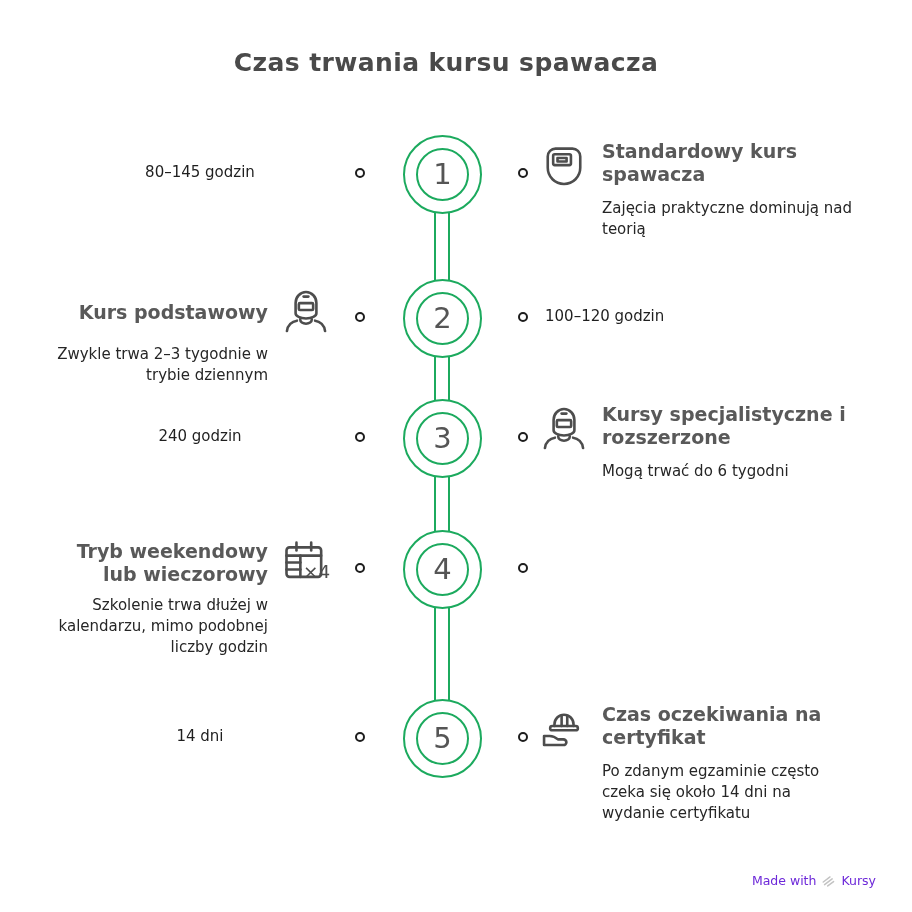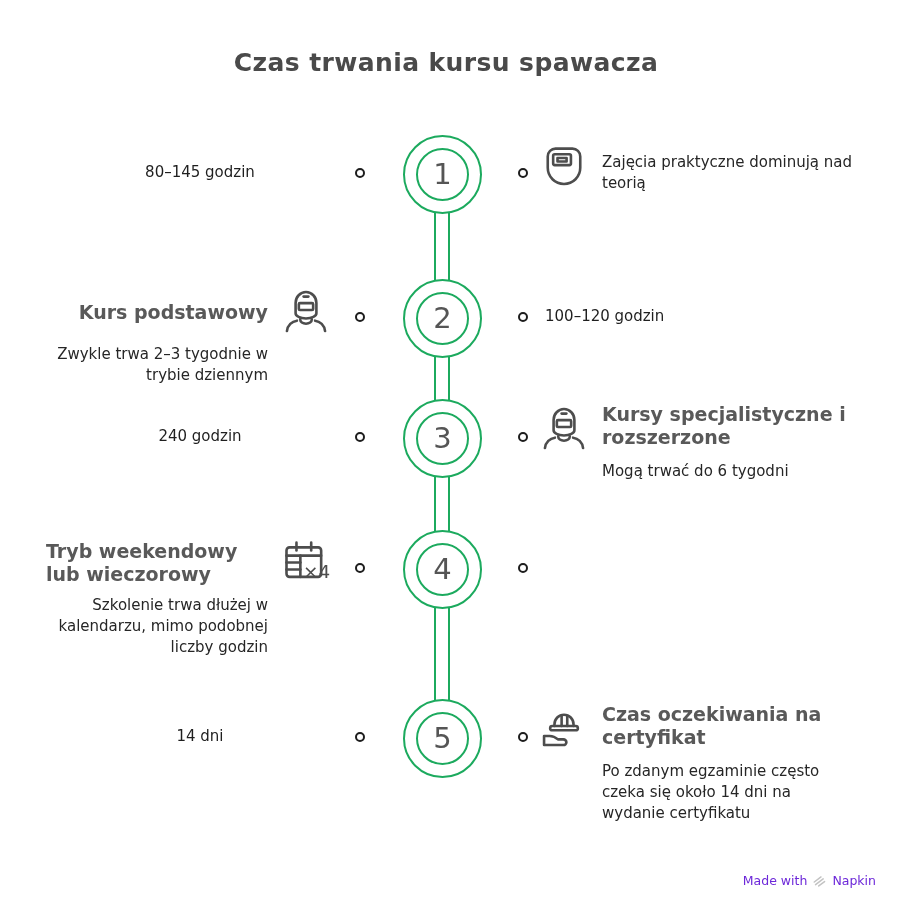--- a/index.html
+++ b/index.html
@@ -41,21 +41,21 @@
   .rb-text{width:252px;}
   .head{
     font-size:19px;font-weight:700;color:#595959;line-height:23px;margin:0;
   }
   .body-txt{
     font-size:15px;color:#262626;line-height:21px;margin:12px 0 0 0;
   }
   
   .left-block{position:absolute;right:560px;width:340px;z-index:3;}
   .lb-row{display:flex;align-items:center;justify-content:flex-end;gap:12px;}
-  .lb-row .head{max-width:222px;}
+  .lb-row .head{text-align:right;max-width:222px;}
   .left-block .body-txt{
     text-align:right;margin:6px 64px 0 auto;max-width:216px;
   }
   
   .label-left{
     position:absolute;right:562px;width:260px;text-align:center;
     font-size:15px;color:#1f1f1f;line-height:21px;z-index:3;
   }
   .label-right{
     position:absolute;left:545px;width:320px;text-align:left;
@@ -120,20 +120,21 @@
 
   <div class="right-block" style="top:140px">
     <span class="icon">
       <svg width="52" height="52" viewBox="0 0 24 24">
         <path d="M4.5 12.8 V7.6 A3.6 3.6 0 0 1 8.1 4 h7.8 a3.6 3.6 0 0 1 3.6 3.6 v5.2 a7.5 7.5 0 0 1-15 0 Z"></path>
         <rect x="7" y="6.6" width="8.2" height="5" rx="0.7"></rect>
         <rect x="9" y="8.3" width="4.2" height="1.6"></rect>
       </svg>
     </span>
     <div class="rb-text">
+      <p class="head">Standardowy kurs spawacza</p>
       <p class="body-txt">Zajęcia praktyczne dominują nad teorią</p>
     </div>
   </div>
 
   <div class="left-block" style="top:286px">
     <div class="lb-row">
       <p class="head">Kurs podstawowy</p>
       <span class="icon">
         <svg width="52" height="52" viewBox="0 0 24 24">
           <path d="M7.2 12.6 V7.8 a4.8 5 0 0 1 9.6 0 v4.8 c0 1.3-2.1 2.4-4.8 2.4 s-4.8-1.1-4.8-2.4 Z"></path>
@@ -209,16 +210,16 @@
 
   <div class="footer">
     <span>Made with</span>
     <span class="icon">
       <svg width="15" height="15" viewBox="0 0 16 16" style="stroke:#c3c3c3;fill:none;stroke-width:1.6;stroke-linecap:round;">
         <path d="M2.4 9.6 L9.6 4.2"></path>
         <path d="M3.8 12.4 L11.9 6.3"></path>
         <path d="M7.2 13.8 L13.4 9.1"></path>
       </svg>
     </span>
-    <span>Napkin</span>
+    <span>Kursy</span>
   </div>
 
 </div>
 
 </body></html>

